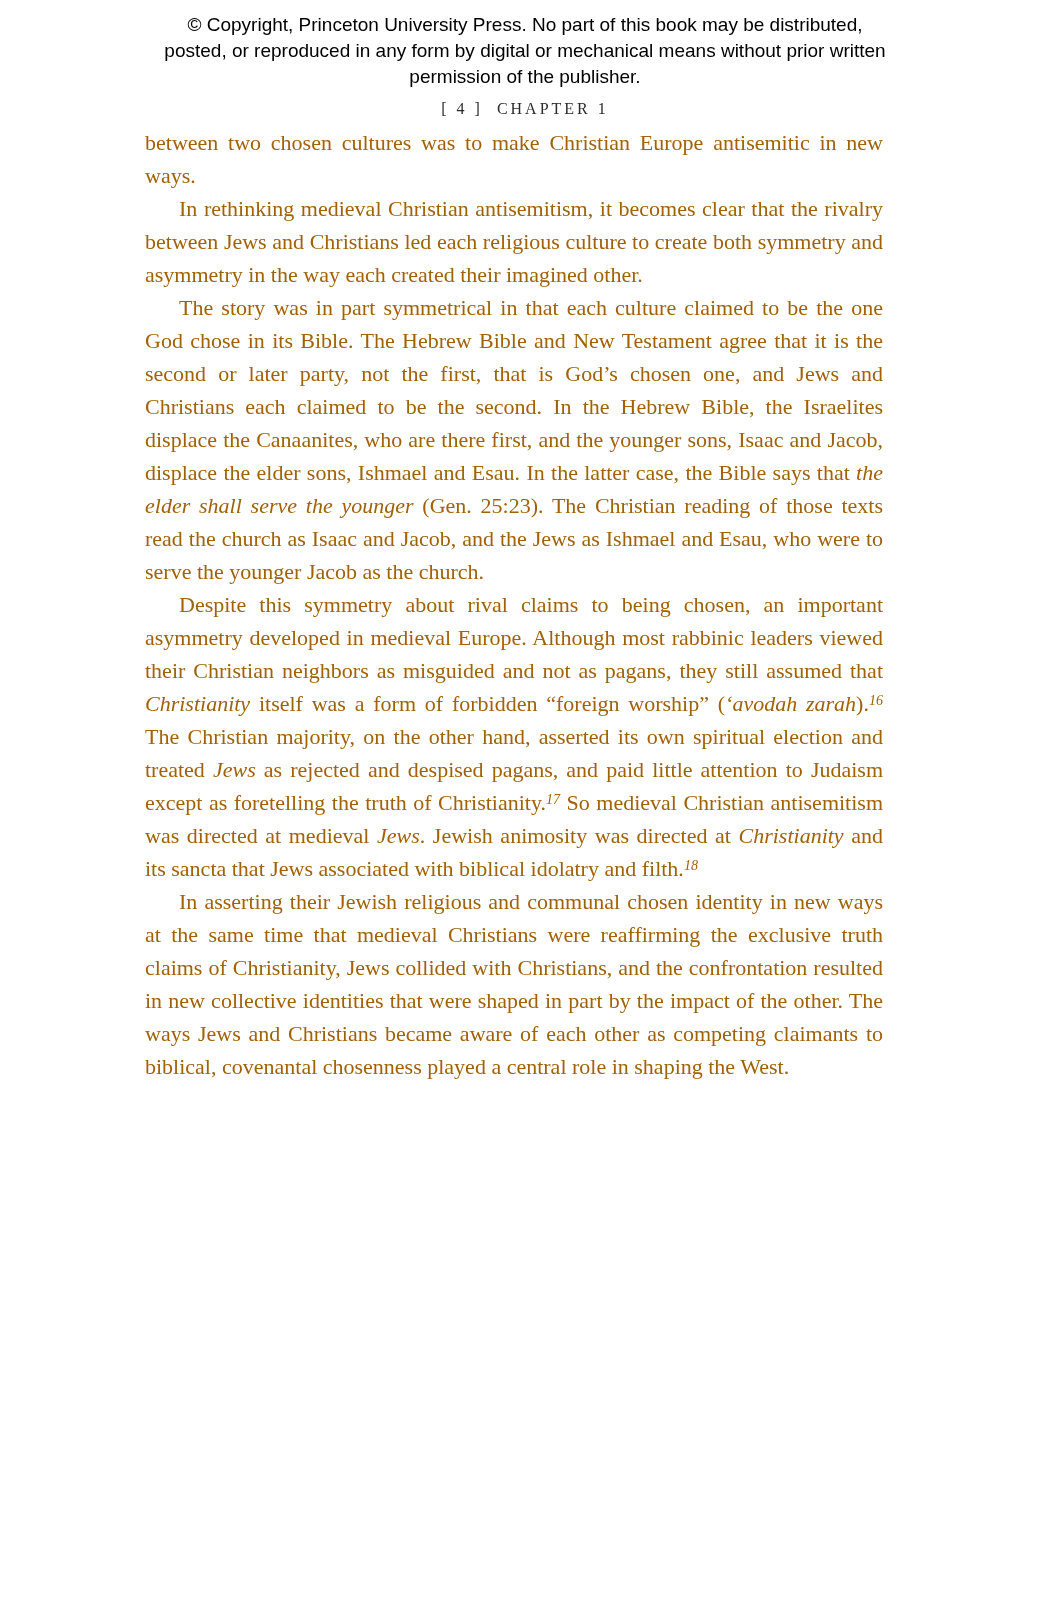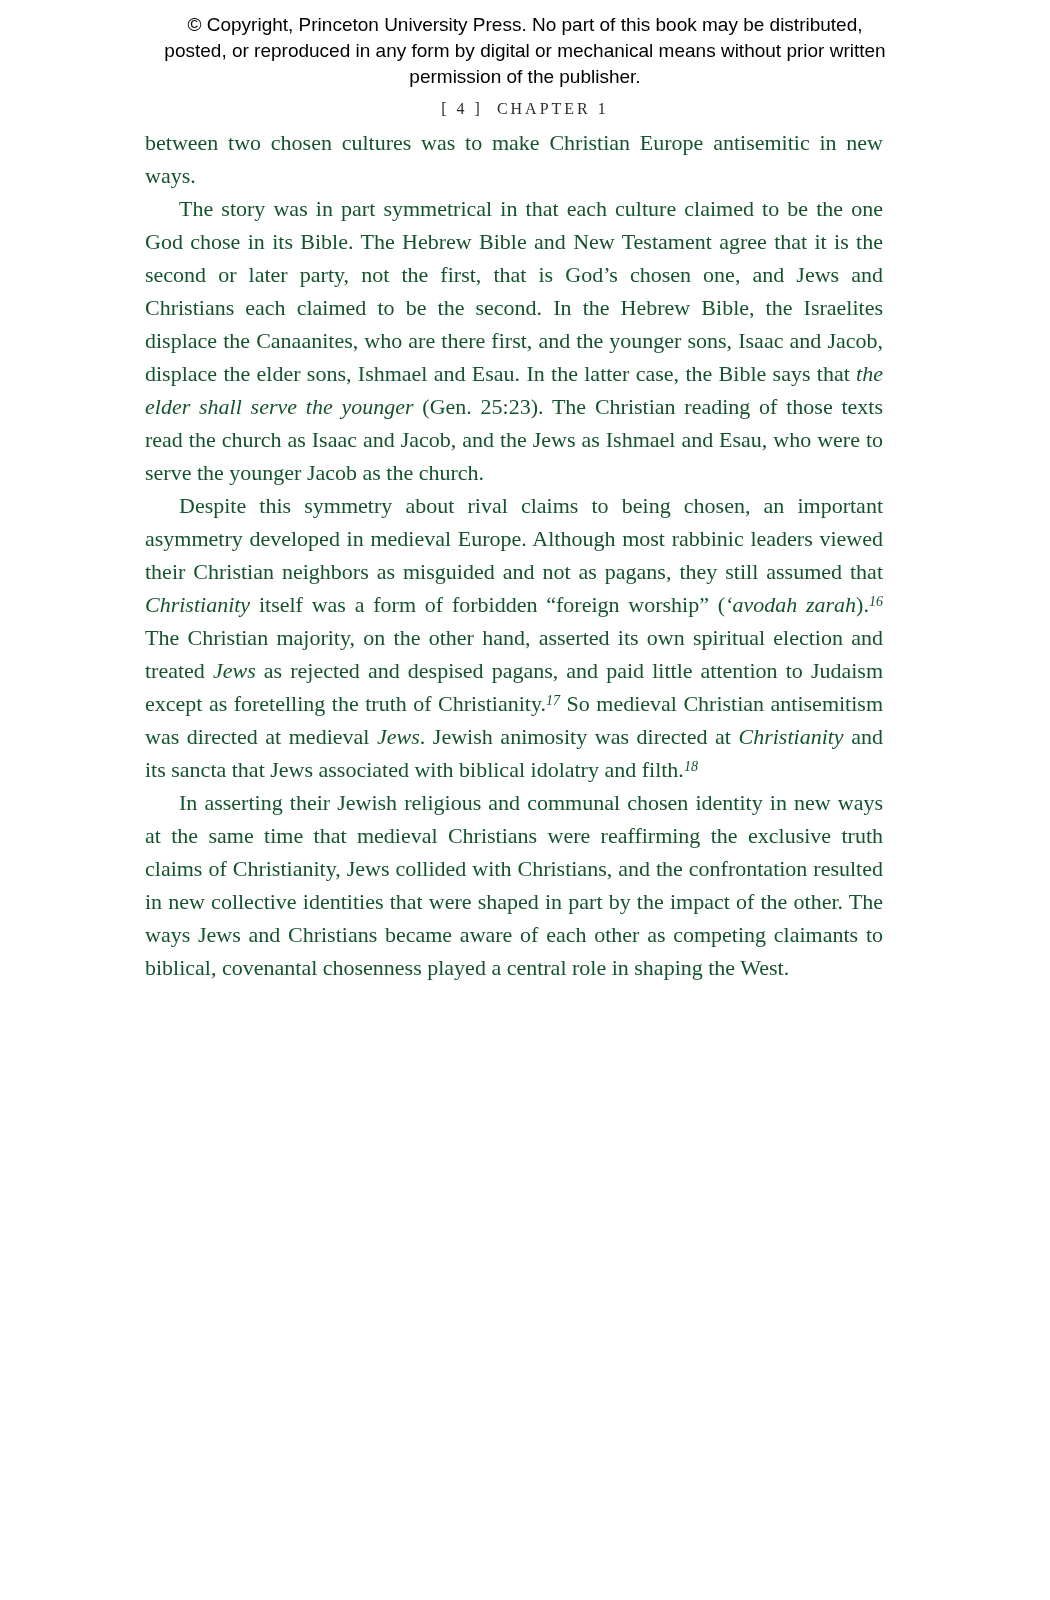--- a/index.html
+++ b/index.html
@@ -43,21 +43,21 @@
   }
   .body-text {
     position: absolute;
     top: 126px;
     left: 145px;
     width: 738px;
     font-family: "Liberation Serif", serif;
     font-size: 22px;
     line-height: 33px;
     text-align: justify;
-    color: #14532d;
+    color: #a16207;
   }
   .para {
     margin: 0;
   }
   .para.indent {
     text-indent: 34px;
   }
   .para i {
     font-style: italic;
   }
@@ -86,20 +86,21 @@
 <div class="page">
 
   <div class="copyright">© Copyright, Princeton University Press. No part of this book may be distributed, posted, or reproduced in any form by digital or mechanical means without prior written permission of the publisher.</div>
 
   <div class="running-head">
     <span class="page-num">[ 4 ]</span><span>CHAPTER 1</span>
   </div>
 
   <div class="body-text">
       <p class="para"><span>between two chosen cultures was to make Christian Europe antisemitic in new ways.</span></p>
+      <p class="para indent"><span>In rethinking medieval Christian antisemitism, it becomes clear that the rivalry between Jews and Christians led each religious culture to create both symmetry and asymmetry in the way each created their imagined other.</span></p>
       <p class="para indent"><span>The story was in part symmetrical in that each culture claimed to be the one God chose in its Bible. The Hebrew Bible and New Testament agree that it is the second or later party, not the first, that is God’s chosen one, and Jews and Christians each claimed to be the second. In the Hebrew Bible, the Israelites displace the Canaanites, who are there first, and the younger sons, Isaac and Jacob, displace the elder sons, Ishmael and Esau. In the latter case, the Bible says that </span><i>the elder shall serve the younger</i><span> (Gen. 25:23). The Christian reading of those texts read the church as Isaac and Jacob, and the Jews as Ishmael and Esau, who were to serve the younger Jacob as the church.</span></p>
       <p class="para indent"><span>Despite this symmetry about rival claims to being chosen, an important asymmetry developed in medieval Europe. Although most rabbinic leaders viewed their Christian neighbors as misguided and not as pagans, they still assumed that </span><i>Christianity</i><span> itself was a form of forbidden “foreign worship” (</span><i>‘avodah zarah</i><span>).</span><sup>16</sup><span> The Christian majority, on the other hand, asserted its own spiritual election and treated </span><i>Jews</i><span> as rejected and despised pagans, and paid little attention to Judaism except as foretelling the truth of Christianity.</span><sup>17</sup><span> So medieval Christian antisemitism was directed at medieval </span><i>Jews</i><span>. Jewish animosity was directed at </span><i>Christianity</i><span> and its sancta that Jews associated with biblical idolatry and filth.</span><sup>18</sup></p>
       <p class="para indent"><span>In asserting their Jewish religious and communal chosen identity in new ways at the same time that medieval Christians were reaffirming the exclusive truth claims of Christianity, Jews collided with Christians, and the confrontation resulted in new collective identities that were shaped in part by the impact of the other. The ways Jews and Christians became aware of each other as competing claimants to biblical, covenantal chosenness played a central role in shaping the West.</span></p>
     </div>
 
   <div class="footer">For general queries, contact info@press.princeton.edu</div>
 
 </div>
 
 </body></html>

